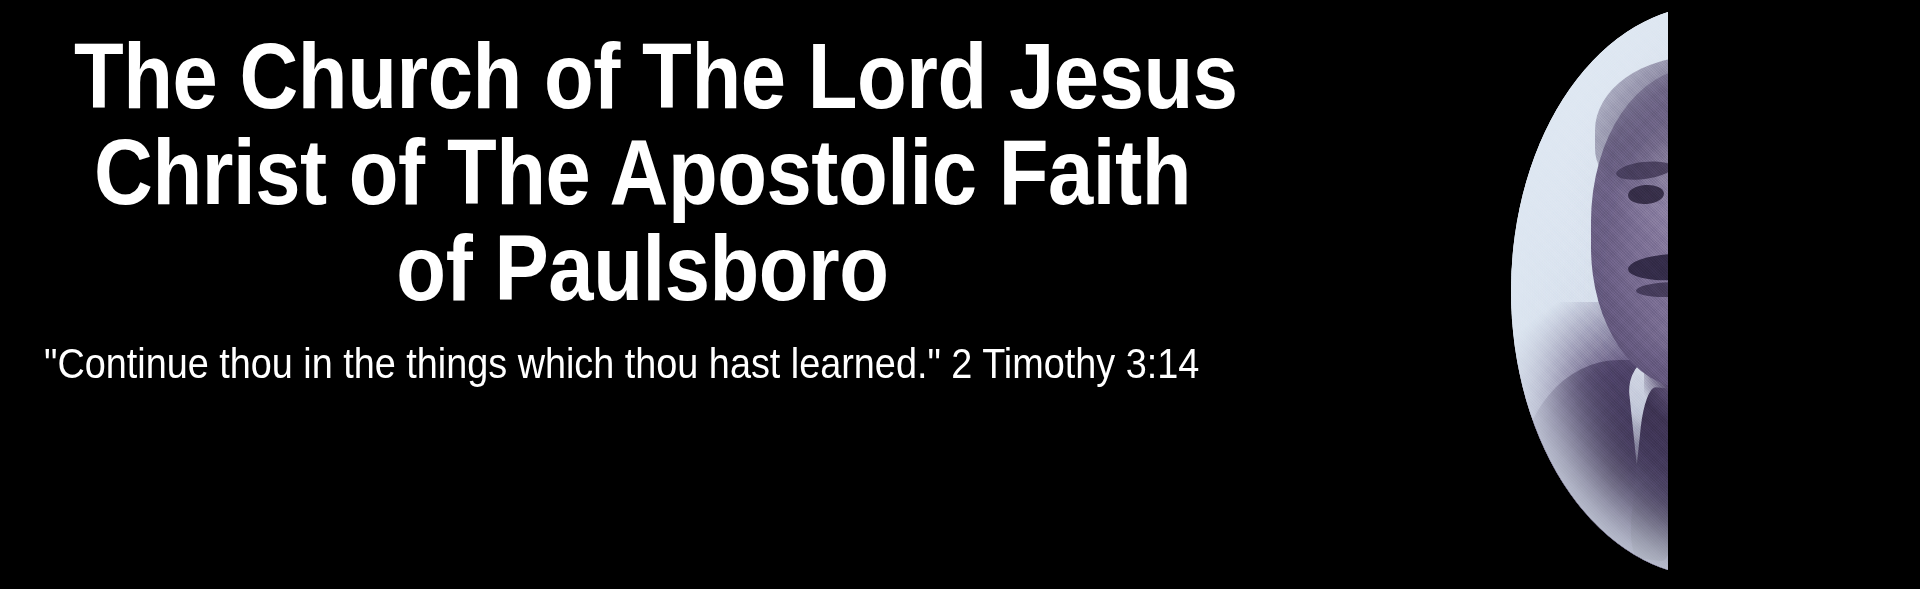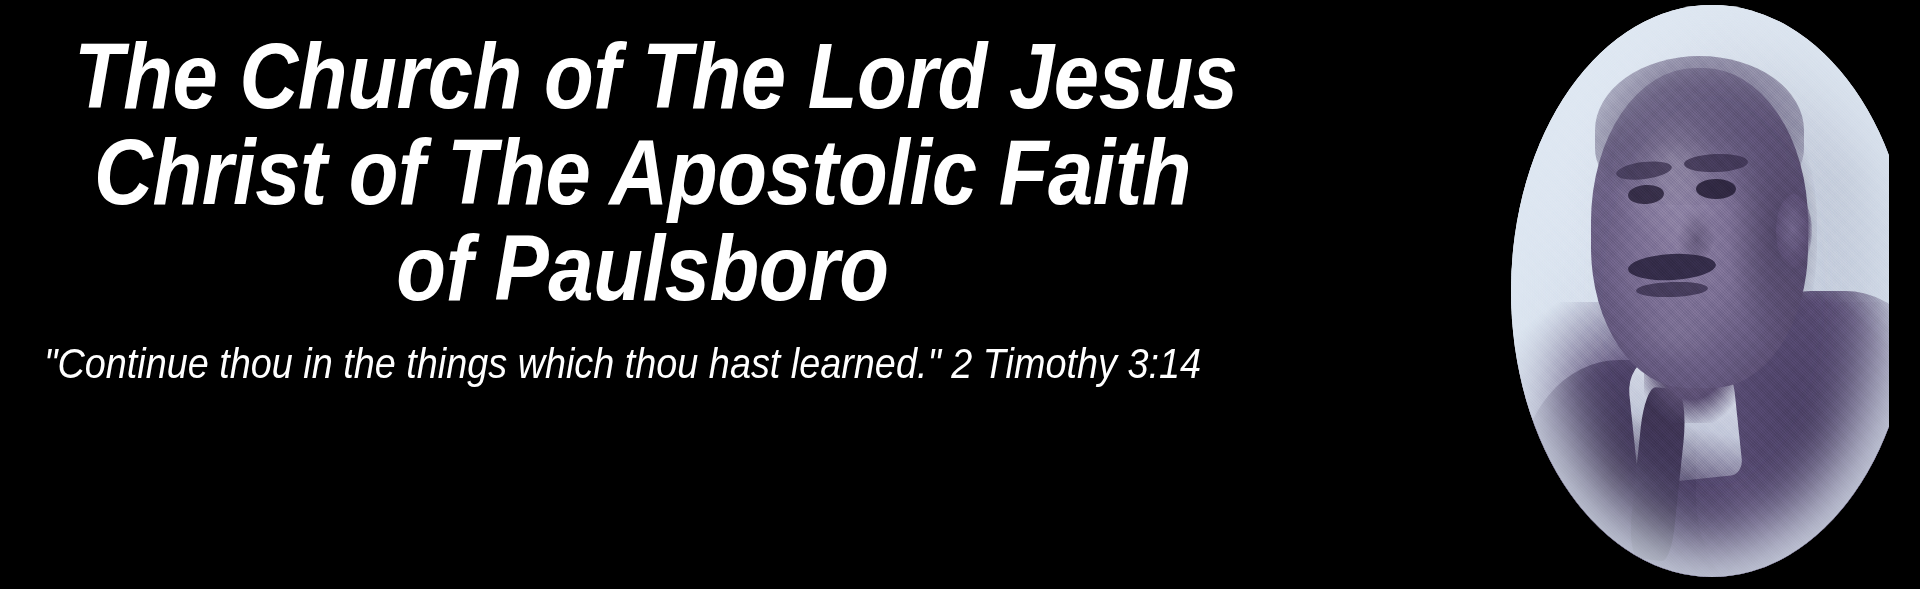--- a/index.html
+++ b/index.html
@@ -9,25 +9,24 @@
   }
   body {
     width: 1920px;
     height: 589px;
     overflow: hidden;
     font-family: "Liberation Sans", sans-serif;
   }
 
   #banner {
     position: relative;
-    width: 1889px;
+    width: 1668px;
     height: 589px;
     background: #000000;
     overflow: hidden;
-    font-style: italic;
   }
 
   
   #text-block {
     position: absolute;
     left: 0;
     top: 0;
     width: 1285px;
     height: 589px;
   }

